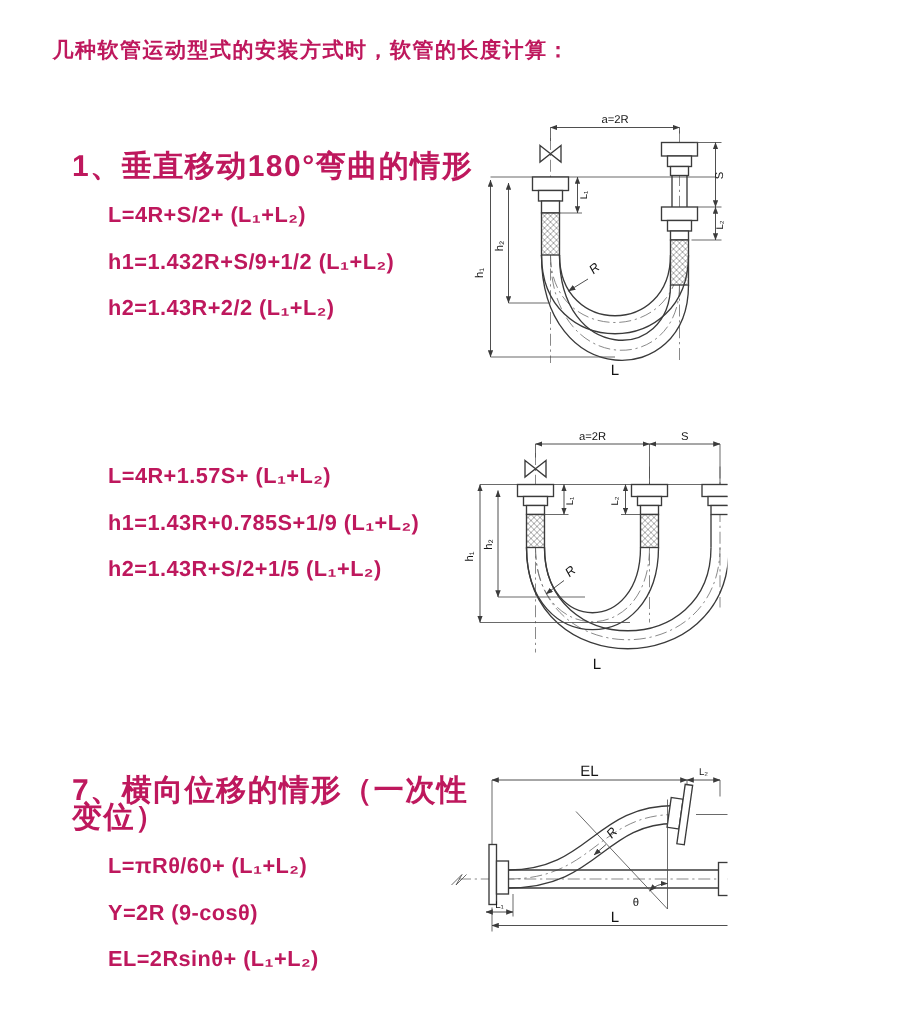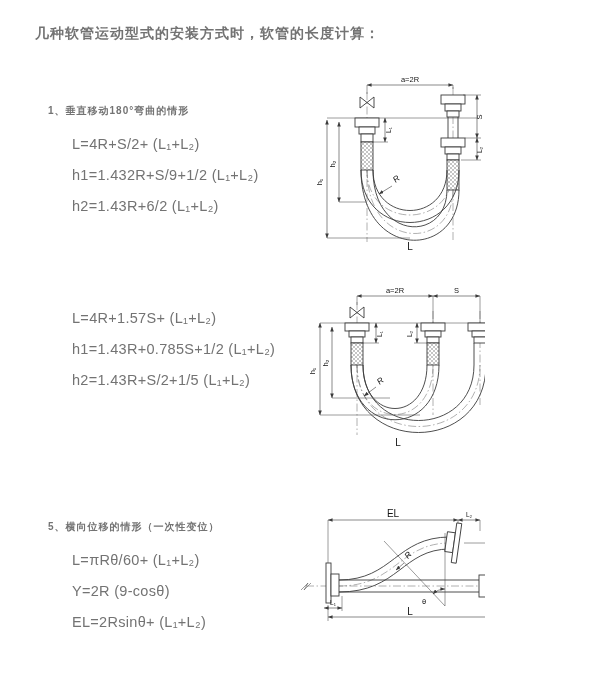--- a/index.html
+++ b/index.html
@@ -1,21 +1,21 @@
 <!DOCTYPE html>
 <html><head>
 <meta charset="utf-8">
 <style>
   html,body{margin:0;padding:0;background:#ffffff;}
   .page{position:relative;width:485px;height:675px;background:#fff;overflow:hidden;
-        font-family:"Liberation Sans","DejaVu Sans",sans-serif;color:#737373;}
+        font-family:"Liberation Sans","DejaVu Sans",sans-serif;color:#be185d;}
   .title{position:absolute;left:35px;top:25px;font-size:14px;font-weight:bold;letter-spacing:1px;}
   .sec{position:absolute;left:48px;width:272px;}
-  .sec .heading{font-size:10px;font-weight:bold;letter-spacing:1px;line-height:18px;margin-bottom:9px;}
-  .sec .formula{font-size:14.5px;margin-left:24px;line-height:31px;letter-spacing:.3px;white-space:nowrap;}
+  .sec .heading{font-size:20px;font-weight:bold;letter-spacing:1px;line-height:18px;margin-bottom:9px;}
+  .sec .formula{font-size:14.5px;margin-left:24px;line-height:31px;letter-spacing:.3px;white-space:nowrap;font-weight:bold;}
   svg.diag{position:absolute;overflow:visible;}
   
   .ln{fill:none;stroke:#3b3b3b;stroke-width:.9;}
   .tn{fill:none;stroke:#4a4a4a;stroke-width:.55;}
   .dm{fill:none;stroke:#3b3b3b;stroke-width:.6;}
   .cl{fill:none;stroke:#707070;stroke-width:.55;stroke-dasharray:8 2.5 1.5 2.5;}
   .ft{fill:#ffffff;stroke:#3b3b3b;stroke-width:.9;}
   text{fill:#141414;font-family:"Liberation Sans","DejaVu Sans",sans-serif;}
   .t6{font-size:6.5px;} .t7{font-size:7.5px;} .t8{font-size:8.5px;font-style:italic;} .t9{font-size:10px;}
   .mid{text-anchor:middle;}
@@ -24,31 +24,31 @@
 <body>
 
 <div class="page">
 
   <div class="title">几种软管运动型式的安装方式时，软管的长度计算：</div>
 
   <div class="sec" style="top:102px">
     <div class="heading">1、垂直移动180°弯曲的情形</div>
     <div class="formula">L=4R+S/2+ (L₁+L₂)</div>
     <div class="formula">h1=1.432R+S/9+1/2 (L₁+L₂)</div>
-    <div class="formula">h2=1.43R+6/2 (L₁+L₂)</div>
+    <div class="formula">h2=1.43R+2/2 (L₁+L₂)</div>
   </div>
 
   <div class="sec" style="top:303px">
     <div class="formula">L=4R+1.57S+ (L₁+L₂)</div>
-    <div class="formula">h1=1.43R+0.785S+1/2 (L₁+L₂)</div>
+    <div class="formula">h1=1.43R+0.785S+1/9 (L₁+L₂)</div>
     <div class="formula">h2=1.43R+S/2+1/5 (L₁+L₂)</div>
   </div>
 
   <div class="sec" style="top:518px">
-    <div class="heading">5、横向位移的情形（一次性变位）</div>
+    <div class="heading">7、横向位移的情形（一次性变位）</div>
     <div class="formula">L=πRθ/60+ (L₁+L₂)</div>
     <div class="formula">Y=2R (9-cosθ)</div>
     <div class="formula">EL=2Rsinθ+ (L₁+L₂)</div>
   </div>
 
   <svg class="diag" style="left:315px;top:72px" width="275" height="188" viewBox="0 0 275 188">
     <defs>
       <marker id="arr1" viewBox="0 0 8 6" refX="7.6" refY="3" markerWidth="8" markerHeight="6" orient="auto-start-reverse">
         <path d="M0,0 L8,3 L0,6 Z" fill="#3b3b3b"></path>
       </marker>

